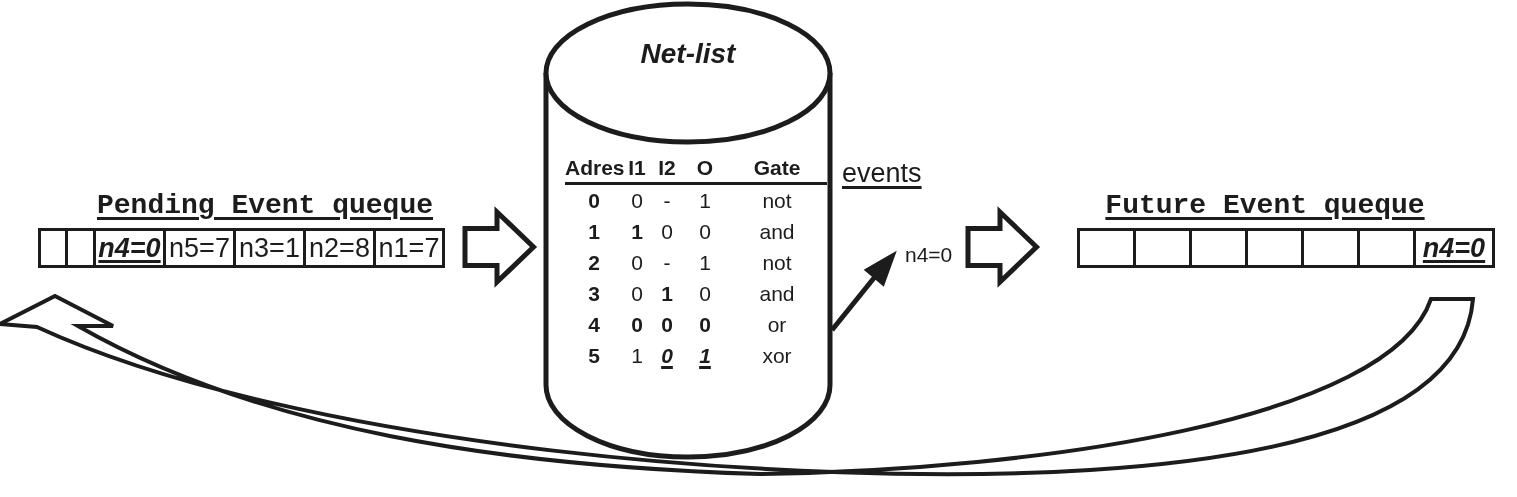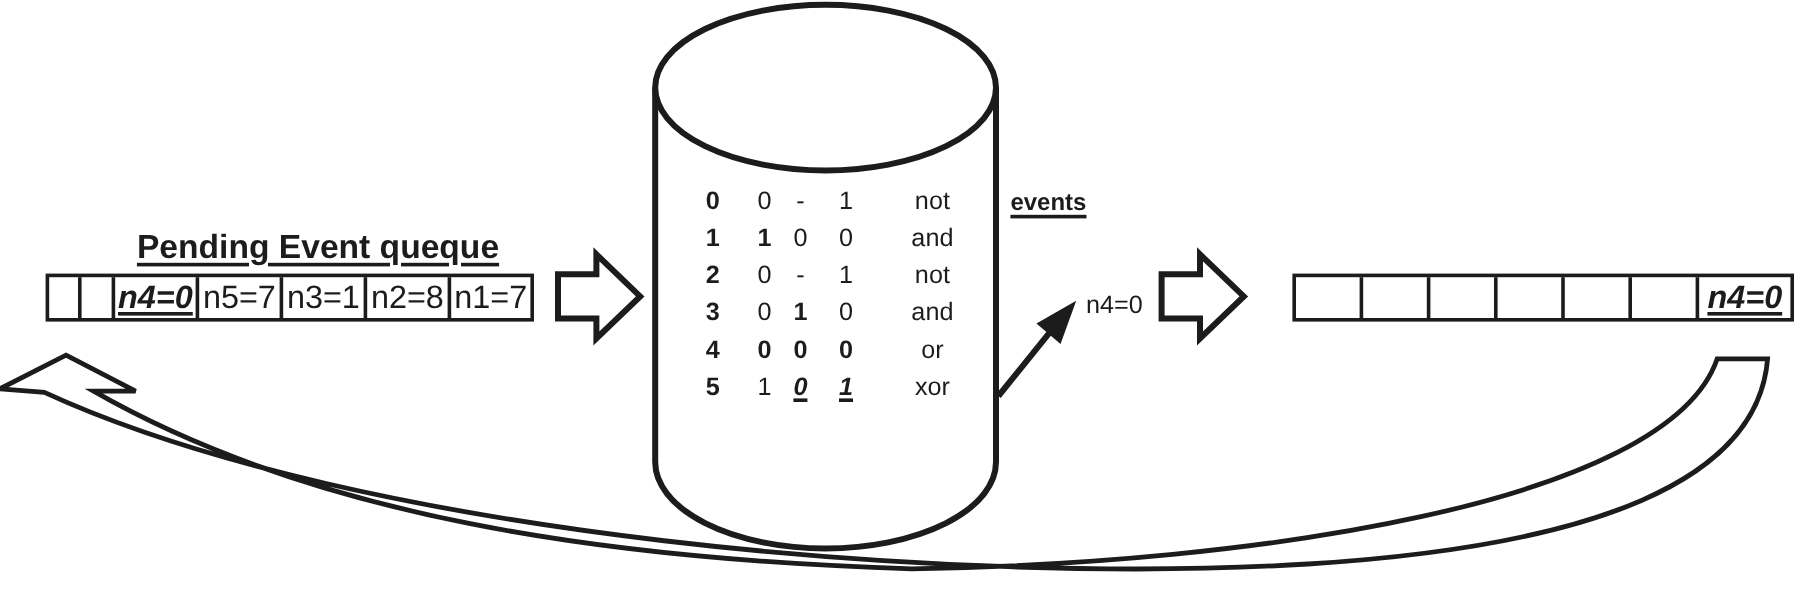--- a/index.html
+++ b/index.html
@@ -17,20 +17,21 @@
   
   .qtitle{
     position:absolute;
     font-size:28px;
     font-weight:700;
     text-align:center;
     text-decoration:underline;
     text-decoration-thickness:3px;
     text-underline-offset:4px;
     white-space:nowrap;
+    font-family:Liberation Mono, monospace;
   }
   #pending-title{left:85px;top:190px;width:360px;}
   #future-title{left:1080px;top:190px;width:370px;}
 
   
   .queue{
     position:absolute;
     top:228px;
     height:40px;
     display:flex;
@@ -83,21 +84,21 @@
   .mc[data-style="em"]{
     font-weight:700;font-style:italic;
     text-decoration:underline;
     text-decoration-thickness:2.5px;
     text-underline-offset:3px;
   }
 
   
   #events-label{
     position:absolute;left:842px;top:158px;
-    font-size:20px;font-weight:700;
+    font-size:27px;font-weight:400;
     text-decoration:underline;
     text-decoration-thickness:3px;
     text-underline-offset:4px;
     white-space:nowrap;
   }
   #event-annotation{
     position:absolute;left:905px;top:243px;
     font-size:21px;white-space:nowrap;
   }
 </style>
@@ -139,23 +140,31 @@
     <div class="qcell pq-c0" data-style="normal"></div>
     <div class="qcell pq-c1" data-style="normal"></div>
     <div class="qcell pq-cv" data-style="em">n4=0</div>
     <div class="qcell pq-cv" data-style="normal">n5=7</div>
     <div class="qcell pq-cv" data-style="normal">n3=1</div>
     <div class="qcell pq-cv" data-style="normal">n2=8</div>
     <div class="qcell" data-style="normal">n1=7</div>
   </div>
 
   <div id="netlist-title">
+    <div>Net-list</div>
   </div>
 
   <div id="memory-table">
+    <div class="mrow mhead">
+      <div class="mc">Adres</div>
+      <div class="mc">I1</div>
+      <div class="mc">I2</div>
+      <div class="mc">O</div>
+      <div class="mc">Gate</div>
+    </div>
     <div class="mrow">
       <div class="mc" data-style="bold">0</div>
       <div class="mc" data-style="normal">0</div>
       <div class="mc" data-style="normal">-</div>
       <div class="mc" data-style="normal">1</div>
       <div class="mc" data-style="normal">not</div>
     </div>
     <div class="mrow">
       <div class="mc" data-style="bold">1</div>
       <div class="mc" data-style="bold">1</div>
@@ -189,20 +198,21 @@
       <div class="mc" data-style="normal">1</div>
       <div class="mc" data-style="em">0</div>
       <div class="mc" data-style="em">1</div>
       <div class="mc" data-style="normal">xor</div>
     </div>
   </div>
 
   <div id="events-label">events</div>
   <div id="event-annotation">n4=0</div>
 
+  <div id="future-title" class="qtitle">Future Event queque</div>
 
   <div id="future-queue" class="queue">
     <div class="qcell fq-ce" data-style="normal"></div>
     <div class="qcell fq-ce" data-style="normal"></div>
     <div class="qcell fq-ce" data-style="normal"></div>
     <div class="qcell fq-ce" data-style="normal"></div>
     <div class="qcell fq-ce" data-style="normal"></div>
     <div class="qcell fq-ce" data-style="normal"></div>
     <div class="qcell" data-style="em">n4=0</div>
   </div>

